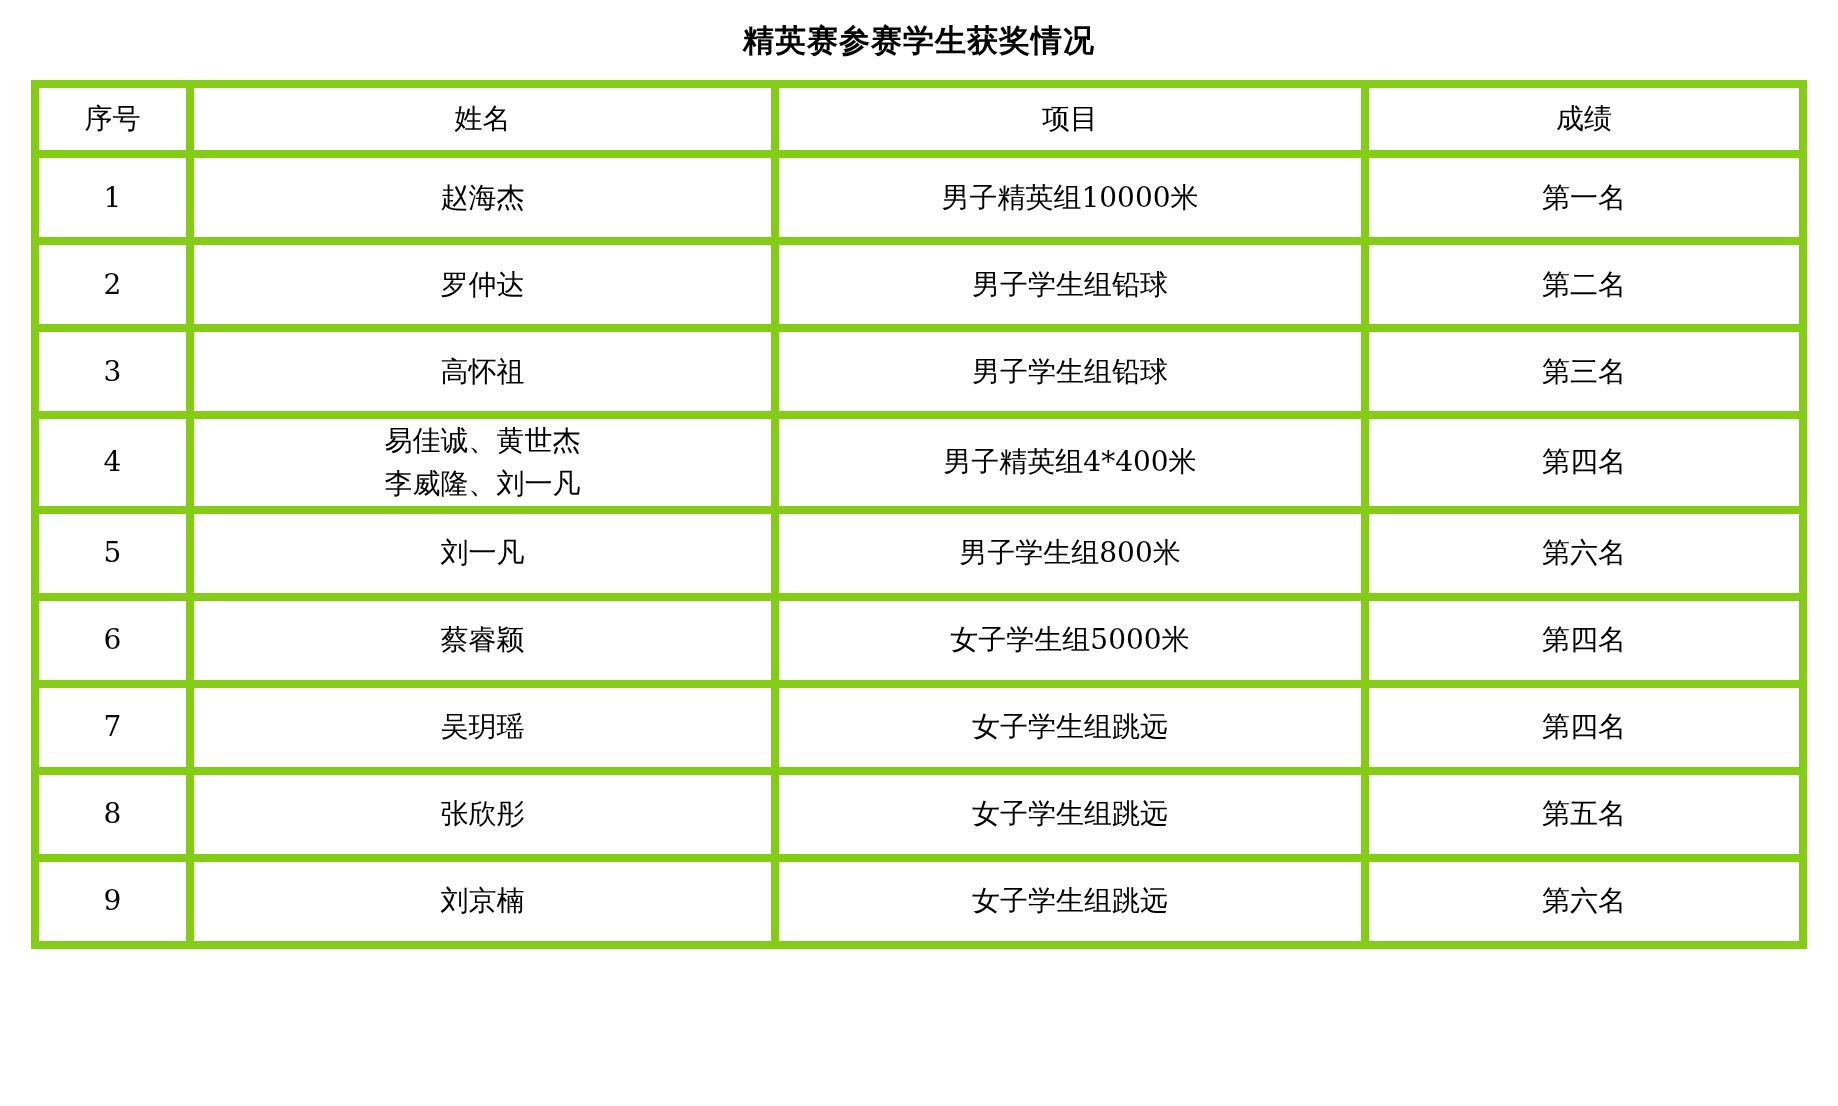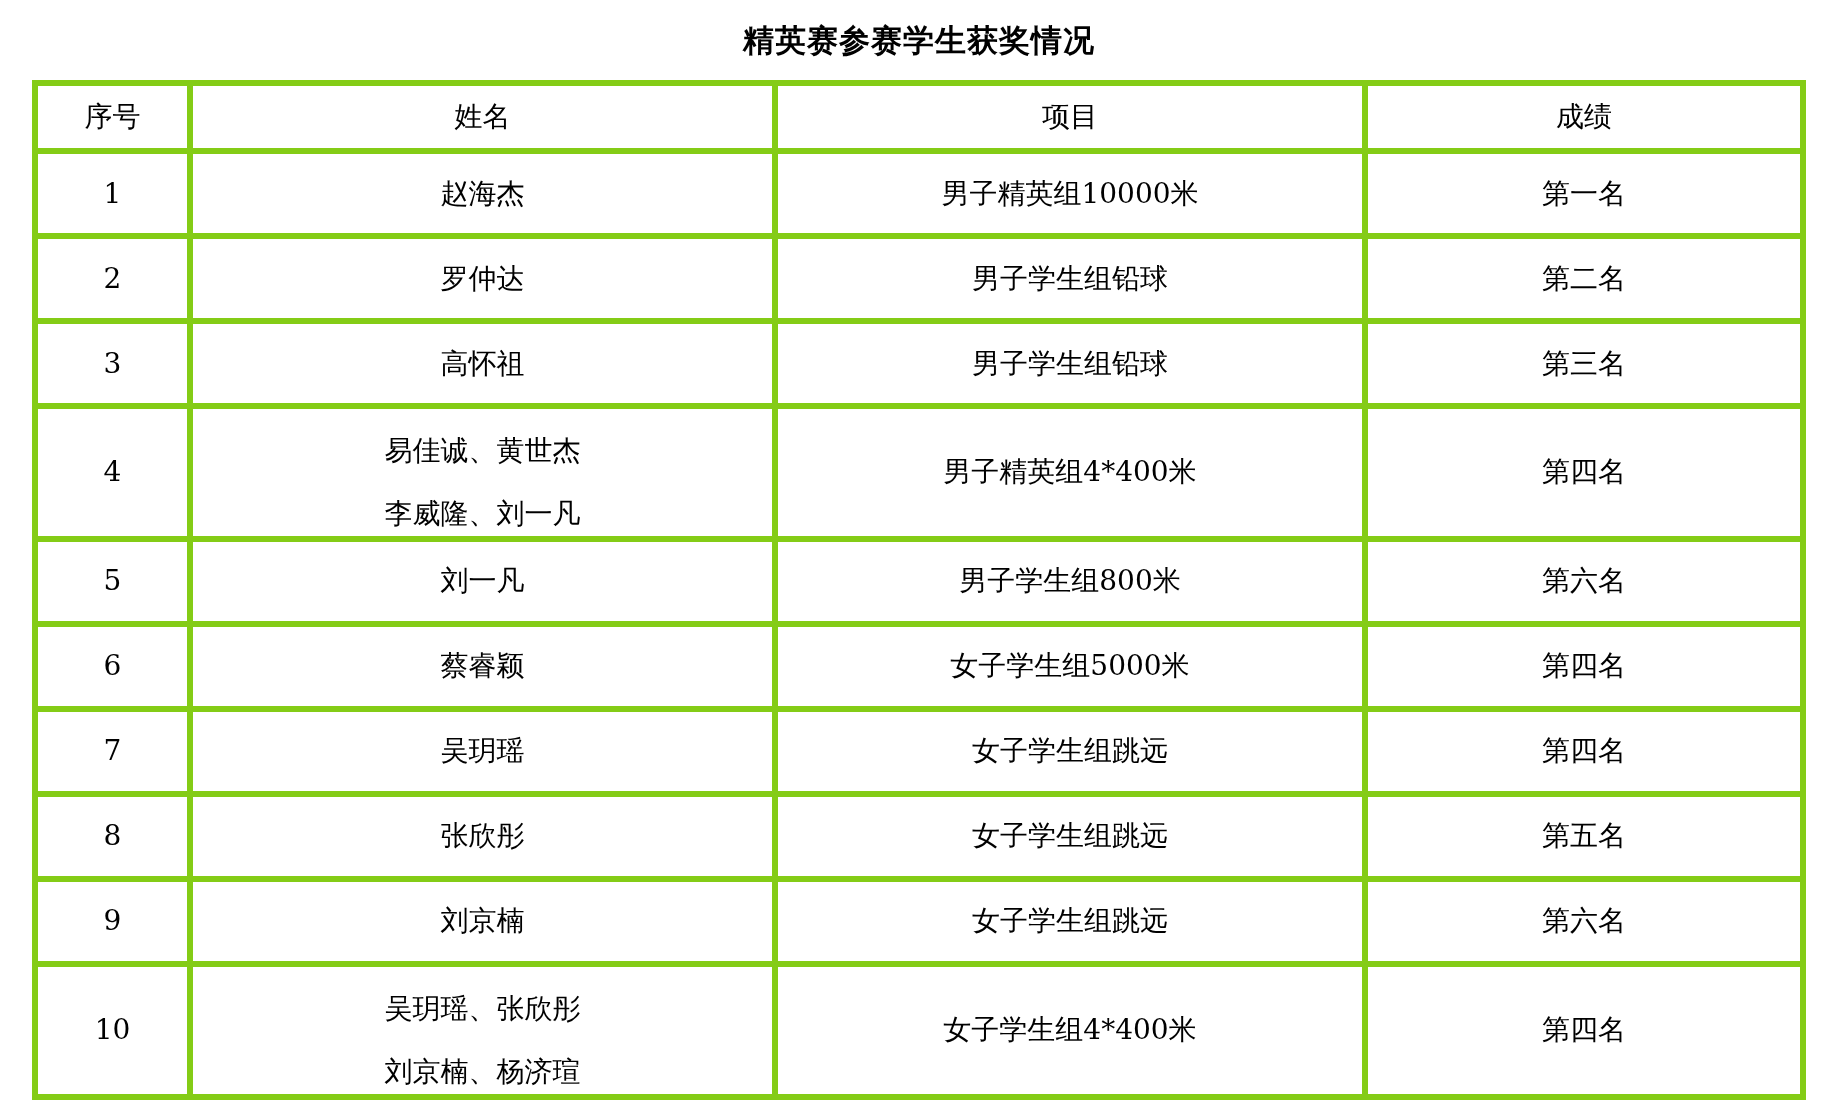--- a/index.html
+++ b/index.html
@@ -32,21 +32,21 @@
     border-radius: 27px;
   }
   table.award-table {
     border-collapse: collapse;
     margin: 0 auto;
     width: 1768px;
     table-layout: fixed;
   }
   table.award-table td,
   table.award-table th {
-    border: 6px solid #84cc16;
+    border: 8px solid #84cc16;
     text-align: center;
     vertical-align: middle;
     font-size: 28px;
     font-weight: normal;
     font-family: "DejaVu Serif", "Liberation Serif", serif;
     padding: 0;
     line-height: 1.35;
   }
   table.award-table thead th {
     height: 62px;
@@ -57,21 +57,20 @@
   tr.tall td {
     height: 156px;
   }
   .col-idx { width: 155px; }
   .col-name { width: 585px; }
   .col-event { width: 590px; }
   .col-result { width: 438px; }
   .name-lines span {
     display: block;
     line-height: 1.55;
-    margin-top: 20px;
   }
 </style>
 </head>
 <body>
 
 <div class="page">
 
   <div class="doc-title">精英赛参赛学生获奖情况</div>
 
   <table class="award-table">
@@ -142,27 +141,16 @@
           <td>张欣彤</td>
           <td>女子学生组跳远</td>
           <td>第五名</td>
         </tr>
         <tr>
           <td>9</td>
           <td>刘京楠</td>
           <td>女子学生组跳远</td>
           <td>第六名</td>
         </tr>
-        <tr class="tall">
-          <td>10</td>
-          <td>
-            <div class="name-lines">
-              <span>吴玥瑶、张欣彤</span>
-              <span>刘京楠、杨济瑄</span>
-            </div>
-          </td>
-          <td>女子学生组4*400米</td>
-          <td>第四名</td>
-        </tr>
       </tbody>
   </table>
 
 </div>
 
 </body></html>

